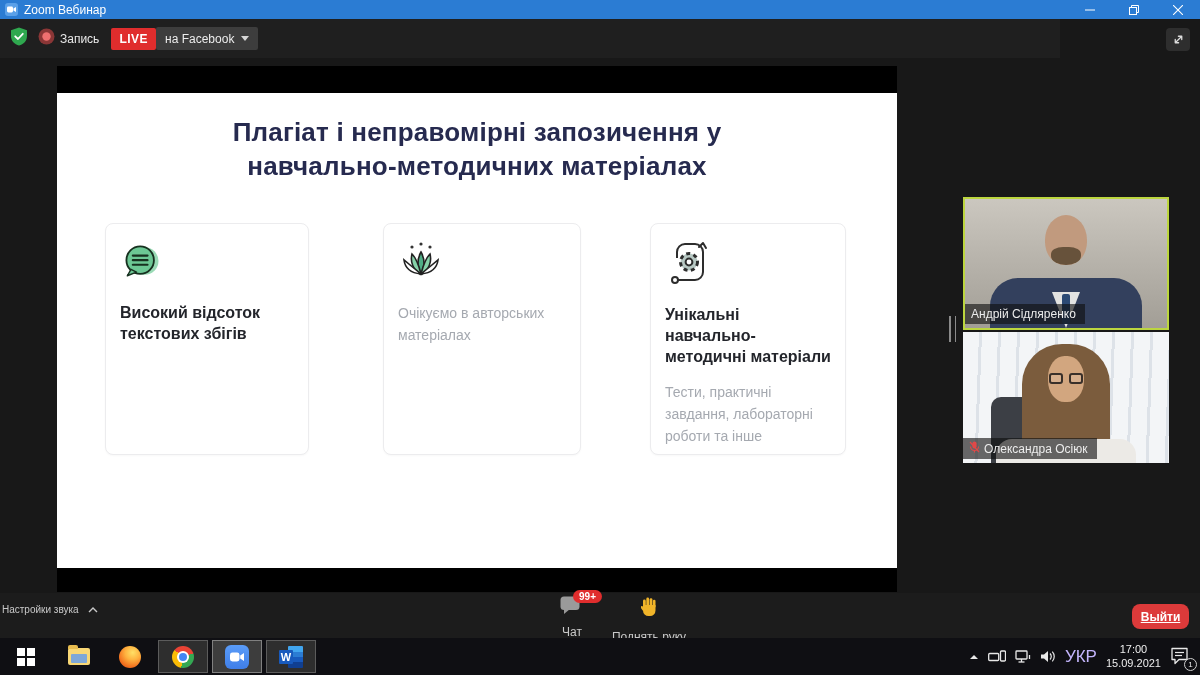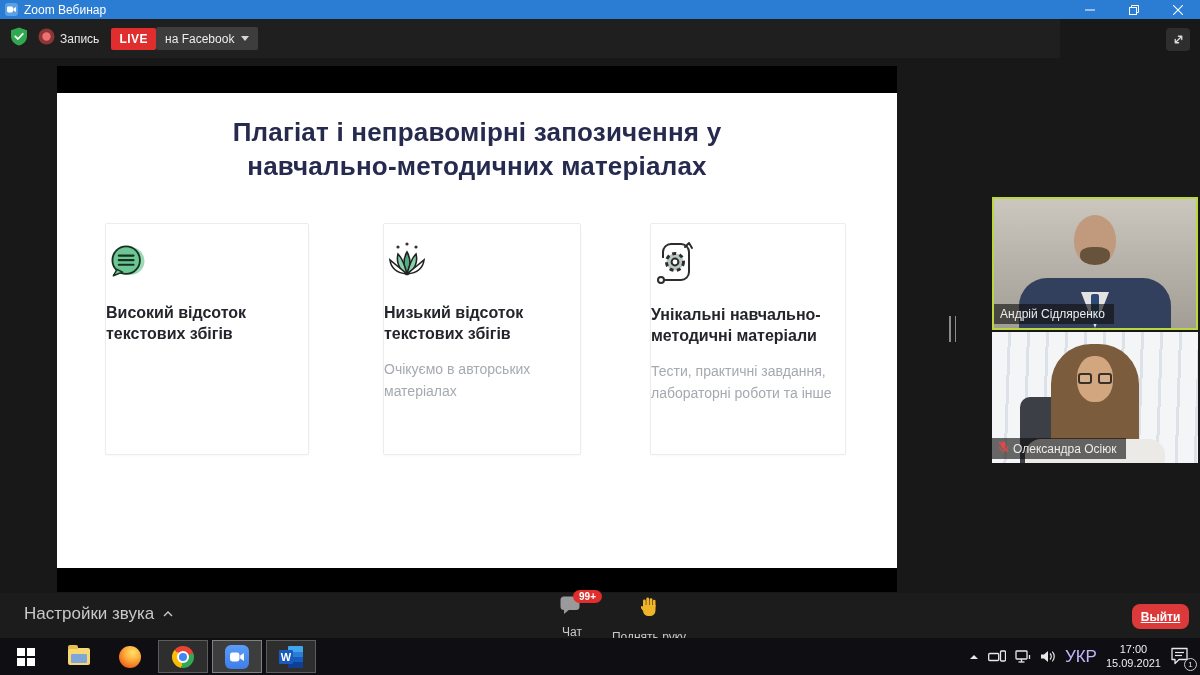--- a/index.html
+++ b/index.html
@@ -23,55 +23,55 @@
   .fb-btn { background:#3d3d3d; color:#ececec; font-size:12px; height:23px; display:flex; align-items:center; padding:0 9px; border-radius:2px; }
   .caret-down { width:0; height:0; border-left:4px solid transparent; border-right:4px solid transparent; border-top:5px solid #d6d6d6; margin-left:7px; }
   .fullscreen-btn { position:absolute; right:10px; top:28px; width:24px; height:23px; background:#2e2e2e; border-radius:4px; display:flex; align-items:center; justify-content:center; }
 
   
   .slide-wrap { left:57px; top:66px; width:840px; height:526px; }
   .bar-black-top { left:0; top:0; width:840px; height:27px; background:#000; }
   .slide-body { left:0; top:27px; width:840px; height:475px; background:#fff; overflow:hidden; }
   .bar-black-bottom { left:0; top:502px; width:840px; height:24px; background:#000; }
   .slide-title { left:110px; top:22px; width:620px; text-align:center; color:#262a4f; font-size:26px; font-weight:bold; line-height:1.32; letter-spacing:0.2px; }
-  .card { top:130px; height:232px; background:#fff; border:1px solid #ececee; border-radius:2px; padding:16px 0; box-shadow:0 1px 2px rgba(0,0,0,0.03); }
+  .card { top:130px; height:232px; background:#fff; border:1px solid #ececee; border-radius:8px; padding:16px 14px; box-shadow:0 1px 2px rgba(0,0,0,0.03); }
   .card1 { left:48px;  width:204px; }
   .card2 { left:326px; width:198px; }
   .card3 { left:593px; width:196px; }
   .card-head { margin-top:14px; color:#23252b; font-size:16px; font-weight:bold; line-height:1.32; }
   .card-body { margin-top:15px; color:#a5a9b0; font-size:14px; line-height:1.55; }
   .slide-footer { left:0; top:435px; width:840px; height:40px; background:#f4f4f9; display:flex; align-items:center; }
   .brand { display:flex; align-items:center; margin-left:43px; }
   .brand-name { color:#272b33; font-size:12px; font-weight:bold; letter-spacing:1.6px; margin-left:5px; }
   .site-url { position:absolute; left:385px; color:#c3c6cd; font-size:10px; letter-spacing:0.6px; }
 
   
   .resize-handle { left:949px; top:316px; width:7px; height:26px; display:flex; justify-content:space-between; }
   .resize-handle i { display:block; width:1.5px; height:26px; background:#8a8a8a; }
-  .video { left:992px; width:206px; overflow:hidden; }
+  .video { left:963px; width:206px; overflow:hidden; }
   .video1 { top:197px; height:133px; border:2px solid #bcd63f; }
   .video2 { top:332px; height:131px; }
   .v1-bg { width:100%; height:100%; background:linear-gradient(180deg,#cbc7bf 0%,#b4b0a8 55%,#a29e96 100%); position:relative; }
   .v2-bg { width:100%; height:100%; background:repeating-linear-gradient(92deg,#f3f5f7 0 16px,#dde2e8 16px 19px); position:relative; }
   .p1-head { left:50%; margin-left:-21px; top:16px; width:42px; height:50px; background:#c19a7e; border-radius:50% 50% 46% 46%; }
   .p1-beard { left:50%; margin-left:-15px; top:48px; width:30px; height:18px; background:#57452f; border-radius:40% 40% 50% 50%; opacity:0.85; }
   .p1-suit { left:50%; margin-left:-76px; bottom:-2px; width:152px; height:52px; background:#33405d; border-radius:28px 28px 0 0; }
   .p1-shirt { left:50%; margin-left:-14px; bottom:0; width:28px; height:36px; background:#e3e3e1; clip-path:polygon(0 0,100% 0,50% 100%); }
   .p1-tie { left:50%; margin-left:-4px; bottom:4px; width:8px; height:30px; background:#2c4a74; border-radius:2px; }
   .p2-chair { left:28px; bottom:0; width:58px; height:66px; background:#3c3f45; border-radius:10px 10px 0 0; }
   .p2-hair { left:50%; margin-left:-44px; top:12px; width:88px; height:122px; background:#7b5c3d; border-radius:40px 40px 26px 26px; }
   .p2-face { left:50%; margin-left:-18px; top:24px; width:36px; height:46px; background:#d2a67f; border-radius:46%; }
   .p2-glasses { left:50%; margin-left:-17px; top:41px; width:34px; height:11px; display:flex; justify-content:space-between; }
   .p2-glasses i { display:block; width:14px; height:11px; border:2px solid #39302a; border-radius:3px; background:rgba(255,255,255,0.12); }
   .p2-top { left:50%; margin-left:-70px; bottom:-2px; width:140px; height:26px; background:#eceae6; border-radius:16px 16px 0 0; }
   .name-tag { left:0; bottom:4px; background:rgba(15,15,15,0.62); color:#ececec; font-size:12px; padding:3px 9px 3px 6px; display:flex; align-items:center; gap:4px; }
 
   
   .controls { left:0; top:593px; width:1200px; height:45px; background:#1c1c1c; }
-  .audio-settings { left:24px; top:11px; display:flex; align-items:center; color:#c9c9c9; font-size:17px; gap:9px; }
+  .audio-settings { left:2px; top:11px; display:flex; align-items:center; color:#c9c9c9; font-size:10px; gap:9px; }
   .ctrl-group { top:3px; display:flex; flex-direction:column; align-items:center; }
   .chat-group { left:548px; width:48px; }
   .hand-group { left:602px; width:94px; }
   .ctrl-label { color:#c9c9c9; font-size:12px; margin-top:10px; }
   .chat-ic-wrap { position:relative; width:24px; height:19px; }
   .chat-badge { position:absolute; top:-6px; right:-18px; background:#e02d2d; color:#fff; font-size:10px; font-weight:bold; border-radius:8px; padding:1px 6px; }
   .leave-btn { right:11px; top:11px; width:57px; height:25px; background:#dc3a3a; color:#fff; font-size:12px; font-weight:bold; border:none; border-radius:8px; display:flex; align-items:center; justify-content:center;text-decoration:underline; }
 
   
   .taskbar { left:0; top:638px; width:1200px; height:37px; background:#0f0f13; display:flex; align-items:center; }
@@ -181,21 +181,20 @@
             <circle cx="14" cy="7" r="1.6" fill="#333"></circle>
               <circle cx="23" cy="4" r="1.6" fill="#333"></circle>
               <circle cx="32" cy="7" r="1.6" fill="#333"></circle>
             <path d="M23 12 C19 19 19 28 23 34 C27 28 27 19 23 12 Z" fill="#4fae86" stroke="#222" stroke-width="1.6"></path>
             <path d="M14 14 C12 22 15 30 23 34 C21 26 19 19 14 14 Z" fill="#86d2a9" stroke="#222" stroke-width="1.6"></path>
             <path d="M32 14 C34 22 31 30 23 34 C25 26 27 19 32 14 Z" fill="#86d2a9" stroke="#222" stroke-width="1.6"></path>
             <path d="M6 20 C7 28 13 33 23 34 C17 29 12 25 6 20 Z" fill="#fff" stroke="#222" stroke-width="1.6"></path>
             <path d="M40 20 C39 28 33 33 23 34 C29 29 34 25 40 20 Z" fill="#fff" stroke="#222" stroke-width="1.6"></path>
           </svg>
         </span>
-        <div class="card-head">Низький відсоток текстових збігів</div>
         <div class="card-body">Очікуємо в авторських матеріалах</div>
       </div>
 
       <div class="abs card card3">
         <span>
           <svg width="44" height="46" viewBox="0 0 44 46">
             <path d="M12 40 H30 a8 8 0 0 0 8 -8 V12 a8 8 0 0 0 -8 -8 H20 a8 8 0 0 0 -8 8 v6" fill="none" stroke="#2d2d2d" stroke-width="2"></path>
             <path d="M34 7 L38 3 L41 8" fill="none" stroke="#2d2d2d" stroke-width="2" stroke-linecap="round" stroke-linejoin="round"></path>
             <circle cx="10" cy="40" r="3" fill="none" stroke="#2d2d2d" stroke-width="2"></circle>
             <circle cx="24" cy="22" r="8.5" fill="#b8c9c4" stroke="#2d2d2d" stroke-width="3" stroke-dasharray="4 3.4"></circle>

